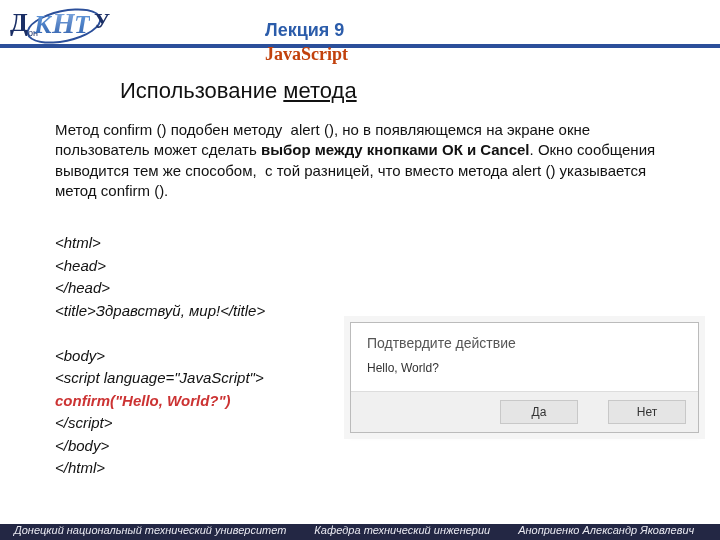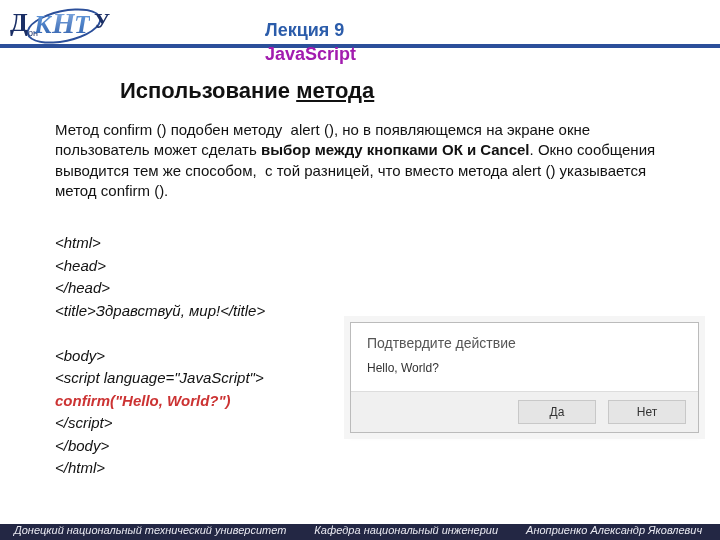--- a/index.html
+++ b/index.html
@@ -70,28 +70,29 @@
   .lecture {
     position: absolute;
     left: 265px; top: 20px;
     color: #2b5caa;
     font-weight: bold;
     font-size: 18px;
   }
   .lecture-sub {
     position: absolute;
     left: 265px; top: 44px;
-    color: #a21caf;
+    color: #c2410c;
     font-weight: bold;
     font-size: 18px;
+    font-family: Liberation Serif, serif;
   }
   .title {
     position: absolute;
     left: 120px; top: 78px;
-    font-weight: bold;
+    font-weight: normal;
     font-size: 22px;
     color: #111;
   }
   .title .method { text-decoration: underline; }
   .title .confirm { color: #cc3333; text-decoration: underline; }
   .body-text {
     position: absolute;
     left: 55px; top: 120px;
     width: 610px;
     font-size: 15px;
@@ -124,21 +125,21 @@
   .dialog-msg {
     padding: 6px 16px 16px;
     font-size: 12px;
     color: #333;
   }
   .dialog-buttons {
     background: #f0f0f0;
     border-top: 1px solid #ddd;
     display: flex;
     justify-content: flex-end;
-    gap: 12px;
+    gap: 30px;
     padding: 8px 12px;
   }
   .dlg-btn {
     min-width: 78px;
     padding: 4px 0;
     text-align: center;
     background: #e5e5e5;
     border: 1px solid #c8c8c8;
     font-size: 12px;
     color: #333;
@@ -205,16 +206,16 @@
   <div class="dialog-msg">Hello, World?</div>
   <div class="dialog-buttons">
     <div class="dlg-btn">Да</div>
     <div class="dlg-btn">Нет</div>
   </div>
 </div>
 
 <div class="footer">
   <span class="c1">Донецкий национальный технический университет</span>
   <span class="sep"></span>
-  <span class="c2">Кафедра национальный инженерии</span>
+  <span class="c2">Кафедра технический инженерии</span>
   <span class="sep"></span>
   <span class="c3">Аноприенко Александр Яковлевич</span>
 </div>
 
 </body></html>

